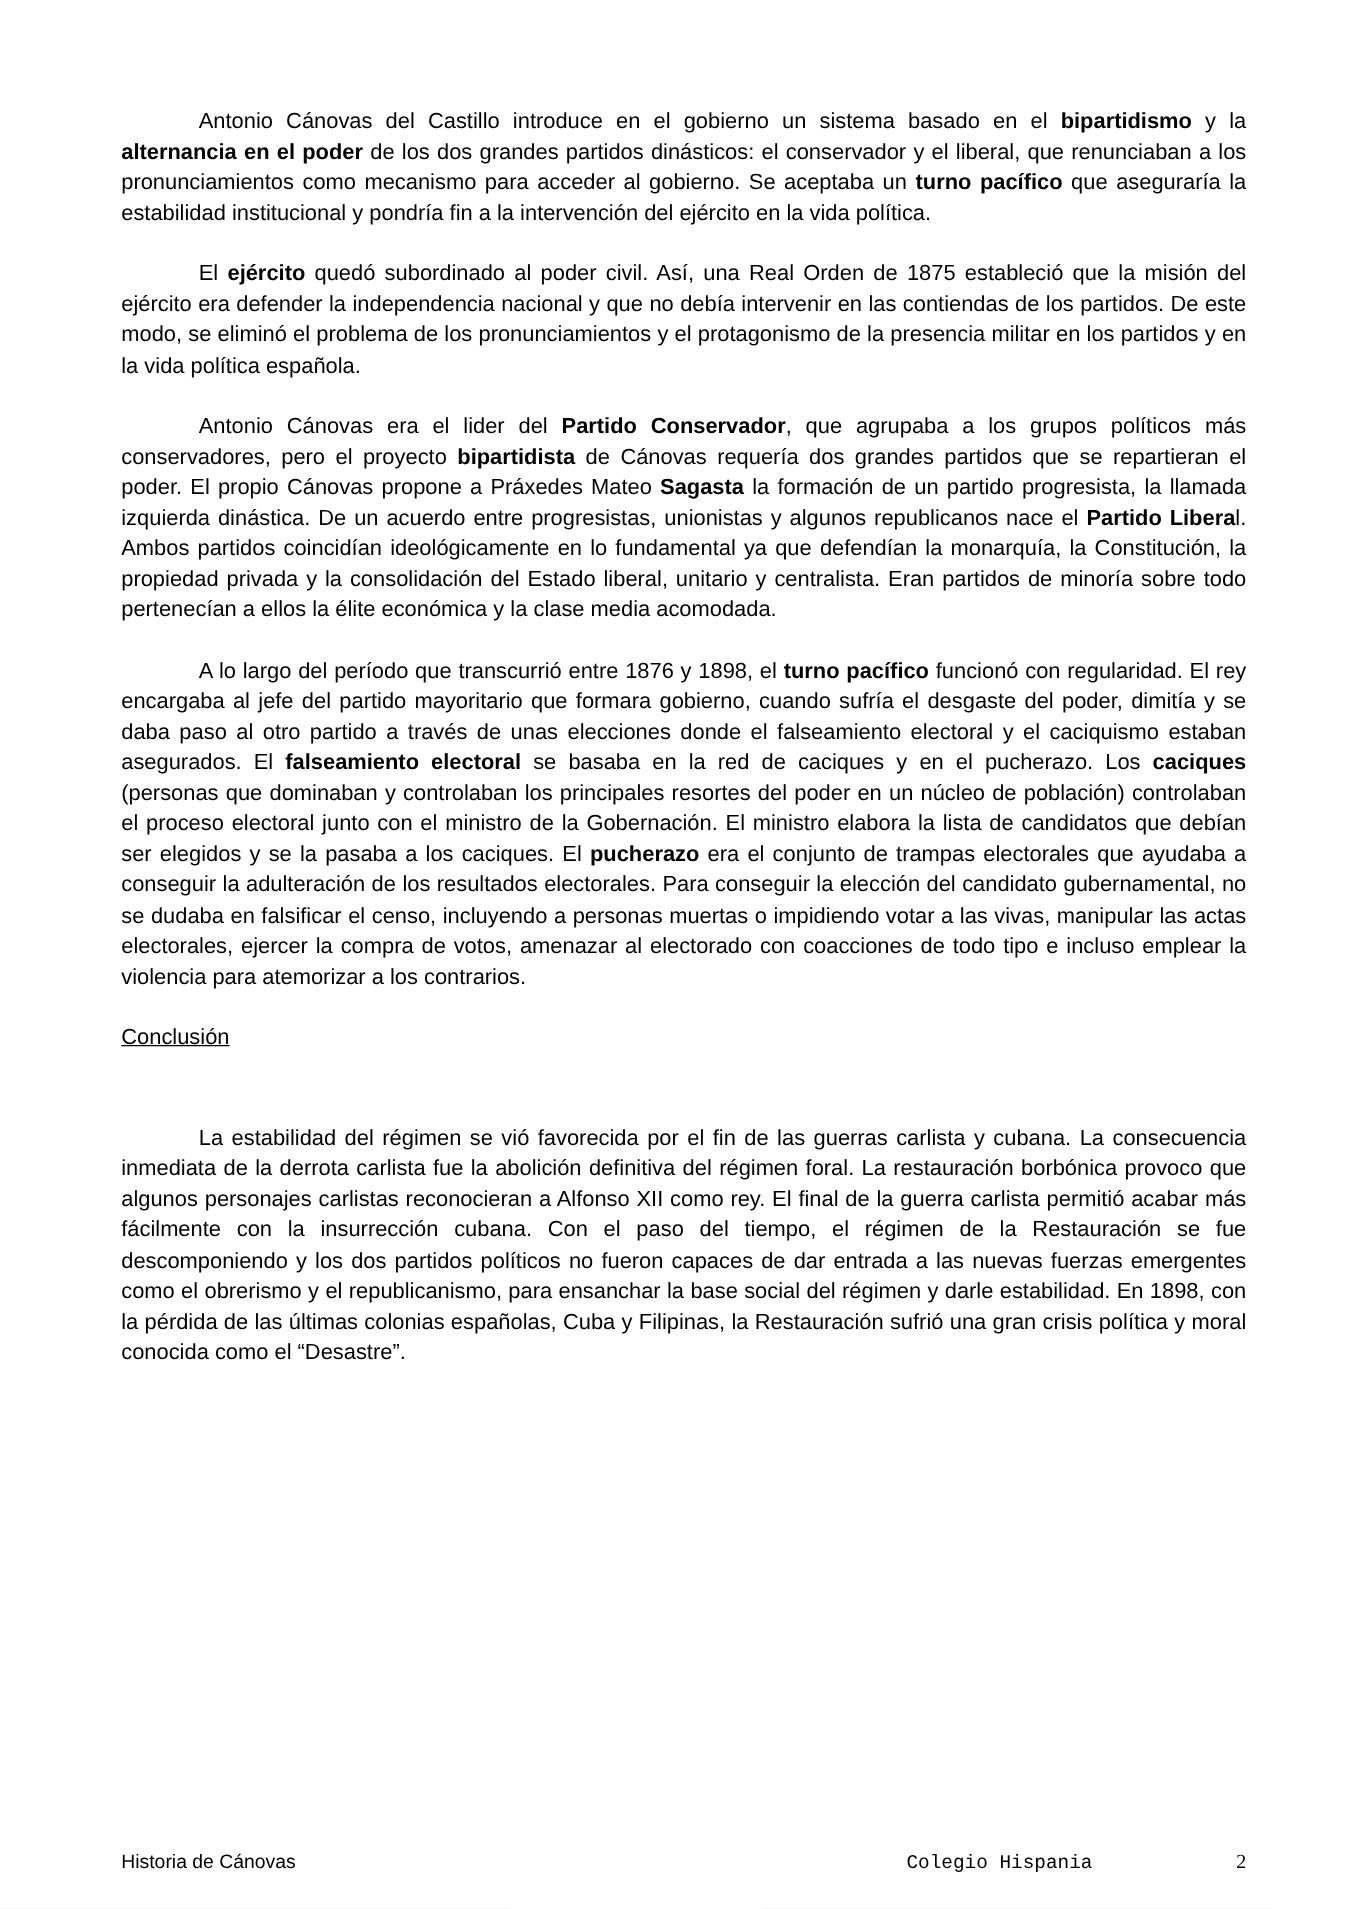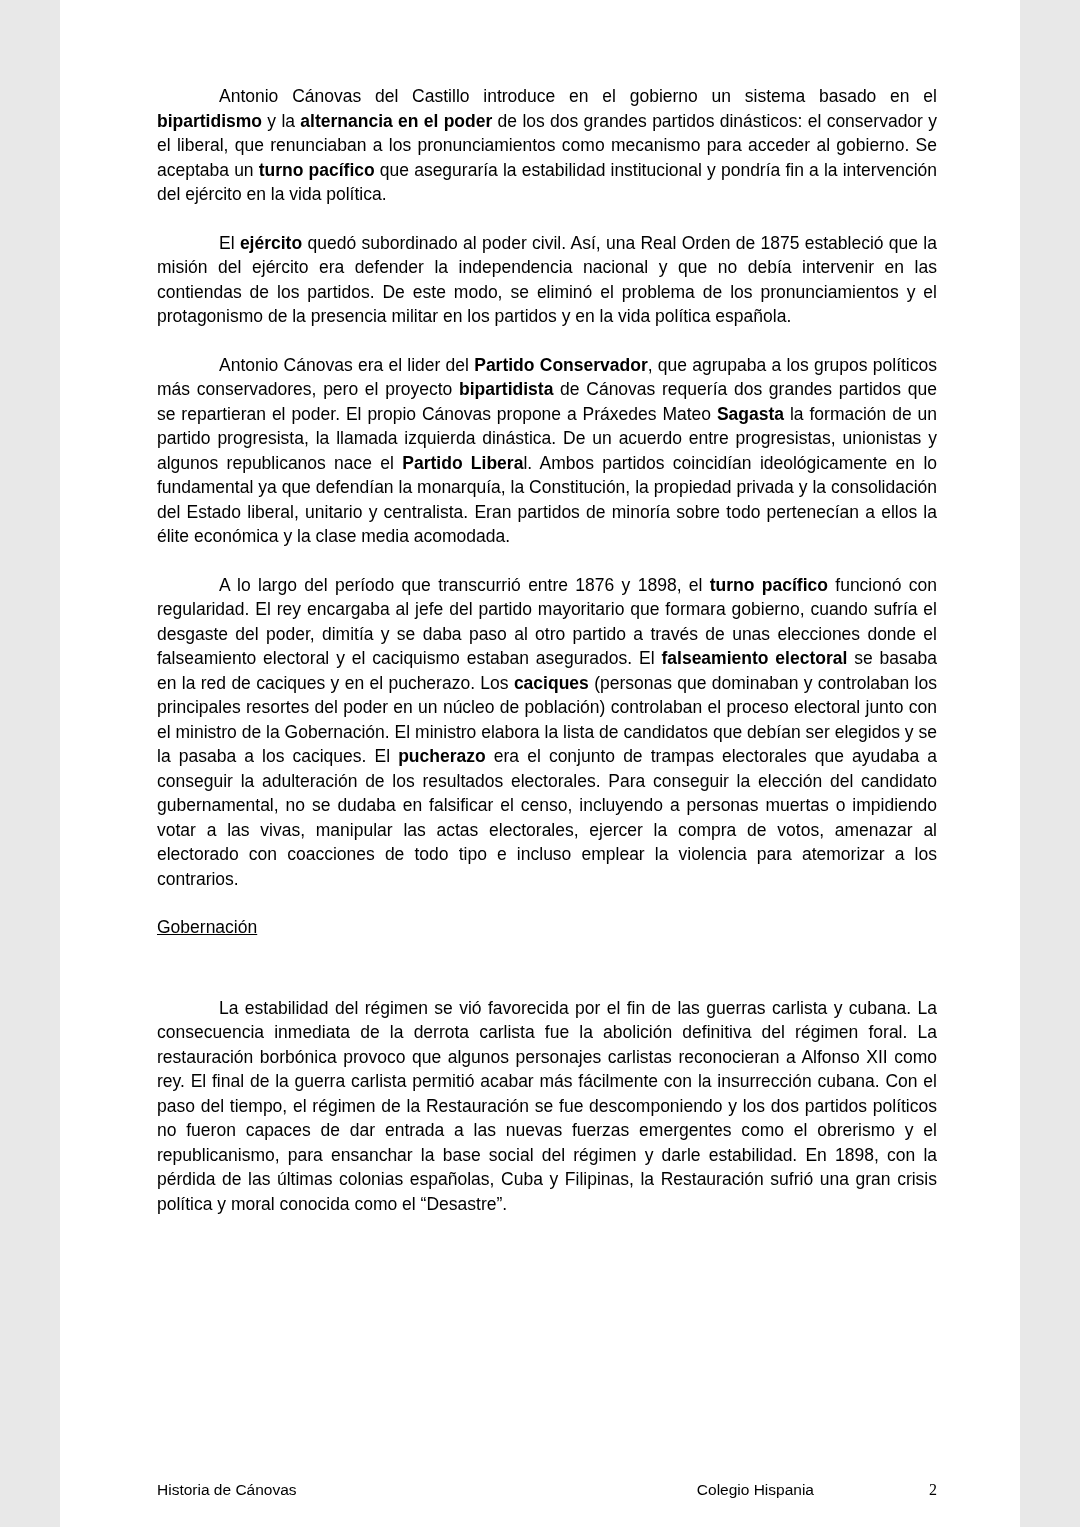--- a/index.html
+++ b/index.html
@@ -1,21 +1,21 @@
 <!DOCTYPE html>
 <html><head>
 <meta charset="utf-8">
 <style>
   html, body {
     margin: 0;
     padding: 0;
     background: #e8e8e8;
   }
   .page {
-    width: 960px;
+    width: 1080px;
     height: 1527px;
     margin: 0 auto;
     background: #ffffff;
     position: relative;
     color: #000000;
     font-family: "Liberation Sans", sans-serif;
     font-size: 17.5px;
     line-height: 24.5px;
     box-sizing: border-box;
     overflow: hidden;
@@ -50,38 +50,39 @@
     display: flex;
     align-items: baseline;
     font-size: 15.5px;
     line-height: 18px;
   }
   .f-left {
     flex: 1;
   }
   .f-center {
     flex: 0 0 auto;
+    font-family: Liberation Mono, monospace;
   }
   .f-page {
     flex: 0 0 auto;
     margin-left: 115px;
     font-family: "Liberation Serif", serif;
     font-size: 16px;
   }
 </style>
 </head>
 <body>
 
 <div class="page">
   <div class="content">
     <p class="para"><span>Antonio Cánovas del Castillo introduce en el gobierno un sistema basado en el </span><b>bipartidismo</b><span> y la </span><b>alternancia en el poder</b><span> de los dos grandes partidos dinásticos: el conservador y el liberal, que renunciaban a los pronunciamientos como mecanismo para acceder al gobierno. Se aceptaba un </span><b>turno pacífico</b><span> que aseguraría la estabilidad institucional y pondría fin a la intervención del ejército en la vida política.</span></p>
     <p class="para"><span>El </span><b>ejército</b><span> quedó subordinado al poder civil. Así, una Real Orden de 1875 estableció que la misión del ejército era defender la independencia nacional y que no debía intervenir en las contiendas de los partidos. De este modo, se eliminó el problema de los pronunciamientos y el protagonismo de la presencia militar en los partidos y en la vida política española.</span></p>
     <p class="para"><span>Antonio Cánovas era el lider del </span><b>Partido Conservador</b><span>, que agrupaba a los grupos políticos más conservadores, pero el proyecto </span><b>bipartidista</b><span> de Cánovas requería dos grandes partidos que se repartieran el poder. El propio Cánovas propone a Práxedes Mateo </span><b>Sagasta</b><span> la formación de un partido progresista, la llamada izquierda dinástica. De un acuerdo entre progresistas, unionistas y algunos republicanos nace el </span><b>Partido Libera</b><span>l. Ambos partidos coincidían ideológicamente en lo fundamental ya que defendían la monarquía, la Constitución, la propiedad privada y la consolidación del Estado liberal, unitario y centralista. Eran partidos de minoría sobre todo pertenecían a ellos la élite económica y la clase media acomodada.</span></p>
     <p class="para"><span>A lo largo del período que transcurrió entre 1876 y 1898, el </span><b>turno pacífico</b><span> funcionó con regularidad. El rey encargaba al jefe del partido mayoritario que formara gobierno, cuando sufría el desgaste del poder, dimitía y se daba paso al otro partido a través de unas elecciones donde el falseamiento electoral y el caciquismo estaban asegurados. El </span><b>falseamiento electoral</b><span> se basaba en la red de caciques y en el pucherazo. Los </span><b>caciques</b><span> (personas que dominaban y controlaban los principales resortes del poder en un núcleo de población) controlaban el proceso electoral junto con el ministro de la Gobernación. El ministro elabora la lista de candidatos que debían ser elegidos y se la pasaba a los caciques. El </span><b>pucherazo</b><span> era el conjunto de trampas electorales que ayudaba a conseguir la adulteración de los resultados electorales. Para conseguir la elección del candidato gubernamental, no se dudaba en falsificar el censo, incluyendo a personas muertas o impidiendo votar a las vivas, manipular las actas electorales, ejercer la compra de votos, amenazar al electorado con coacciones de todo tipo e incluso emplear la violencia para atemorizar a los contrarios.</span></p>
-    <p class="para heading">Gobernación</p>
+    <p class="para heading">Conclusión</p>
     <p class="para"><span>La estabilidad del régimen se vió favorecida por el fin de las guerras carlista y cubana. La consecuencia inmediata de la derrota carlista fue la abolición definitiva del régimen foral. La restauración borbónica provoco que algunos personajes carlistas reconocieran a Alfonso XII como rey.  El final de la guerra carlista permitió acabar más fácilmente con la insurrección cubana. Con el paso del tiempo, el régimen de la Restauración se fue descomponiendo y los dos partidos políticos no fueron capaces de dar entrada a las nuevas fuerzas emergentes como el obrerismo y el republicanismo, para ensanchar la base social del régimen y darle estabilidad. En 1898, con la pérdida de las últimas colonias españolas, Cuba y Filipinas, la Restauración sufrió una gran crisis política y moral conocida como el “Desastre”.</span></p>
   </div>
   <div class="footer">
     <span class="f-left">Historia de Cánovas</span>
     <span class="f-center">Colegio Hispania</span>
     <span class="f-page">2</span>
   </div>
 </div>
 
 </body></html>

